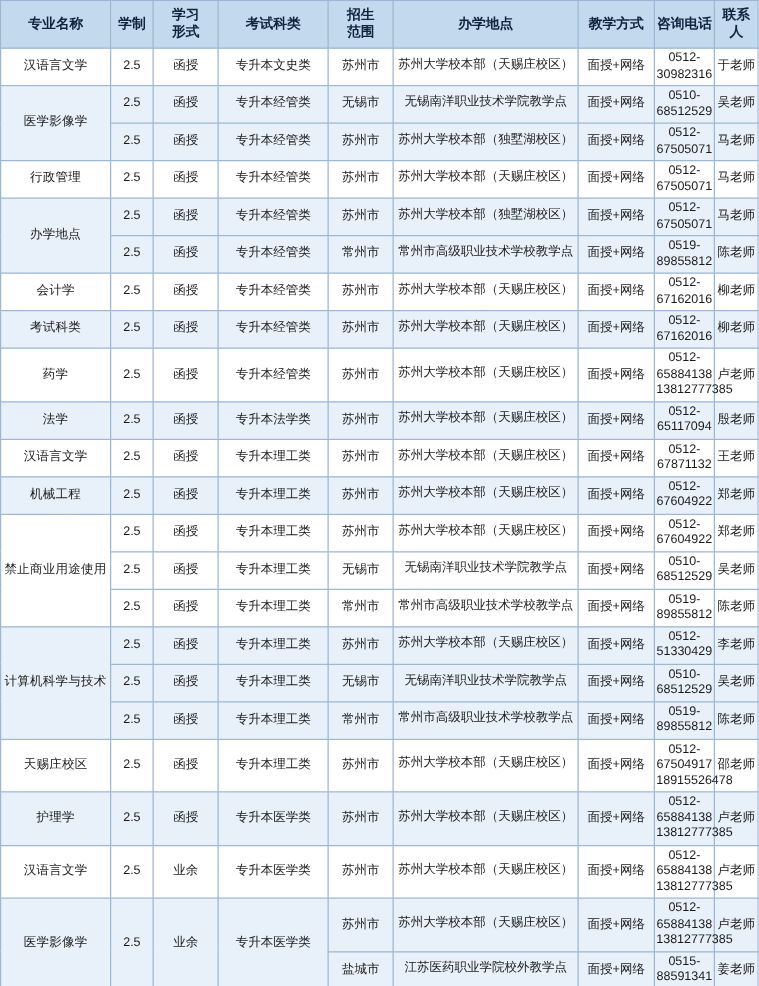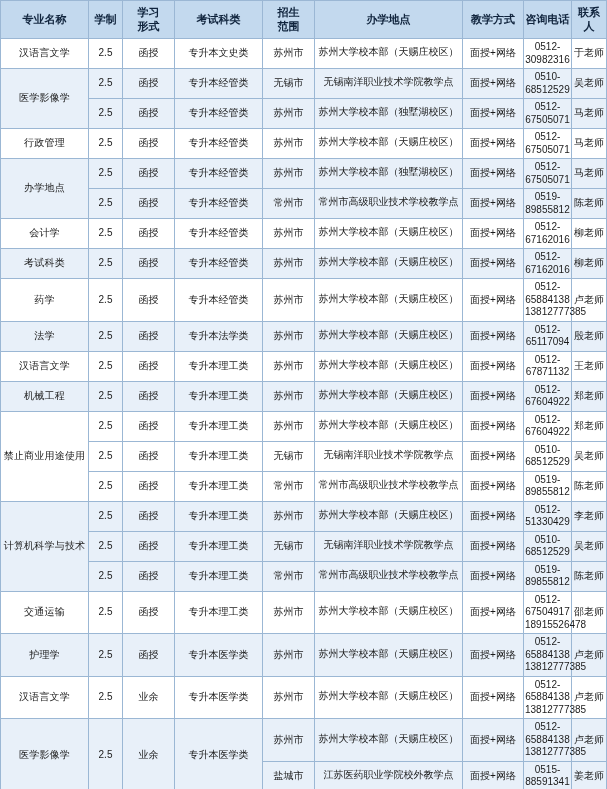--- a/index.html
+++ b/index.html
@@ -301,21 +301,21 @@
           <td class="years" rowspan="1">2.5</td>
           <td class="form" rowspan="1">函授</td>
           <td class="subject" rowspan="1">专升本理工类</td>
           <td class="scope">常州市</td>
           <td class="place">常州市高级职业技术学校教学点</td>
           <td class="mode">面授+网络</td>
           <td class="phone">0519-89855812</td>
           <td class="contact">陈老师</td>
         </tr>
         <tr class="band-a">
-          <td class="major" rowspan="1">交通运输</td>
+          <td class="major" rowspan="1">天赐庄校区</td>
           <td class="years" rowspan="1">2.5</td>
           <td class="form" rowspan="1">函授</td>
           <td class="subject" rowspan="1">专升本理工类</td>
           <td class="scope">苏州市</td>
           <td class="place">苏州大学校本部（天赐庄校区）</td>
           <td class="mode">面授+网络</td>
           <td class="phone">0512-67504917
 18915526478</td>
           <td class="contact">邵老师</td>
         </tr>

